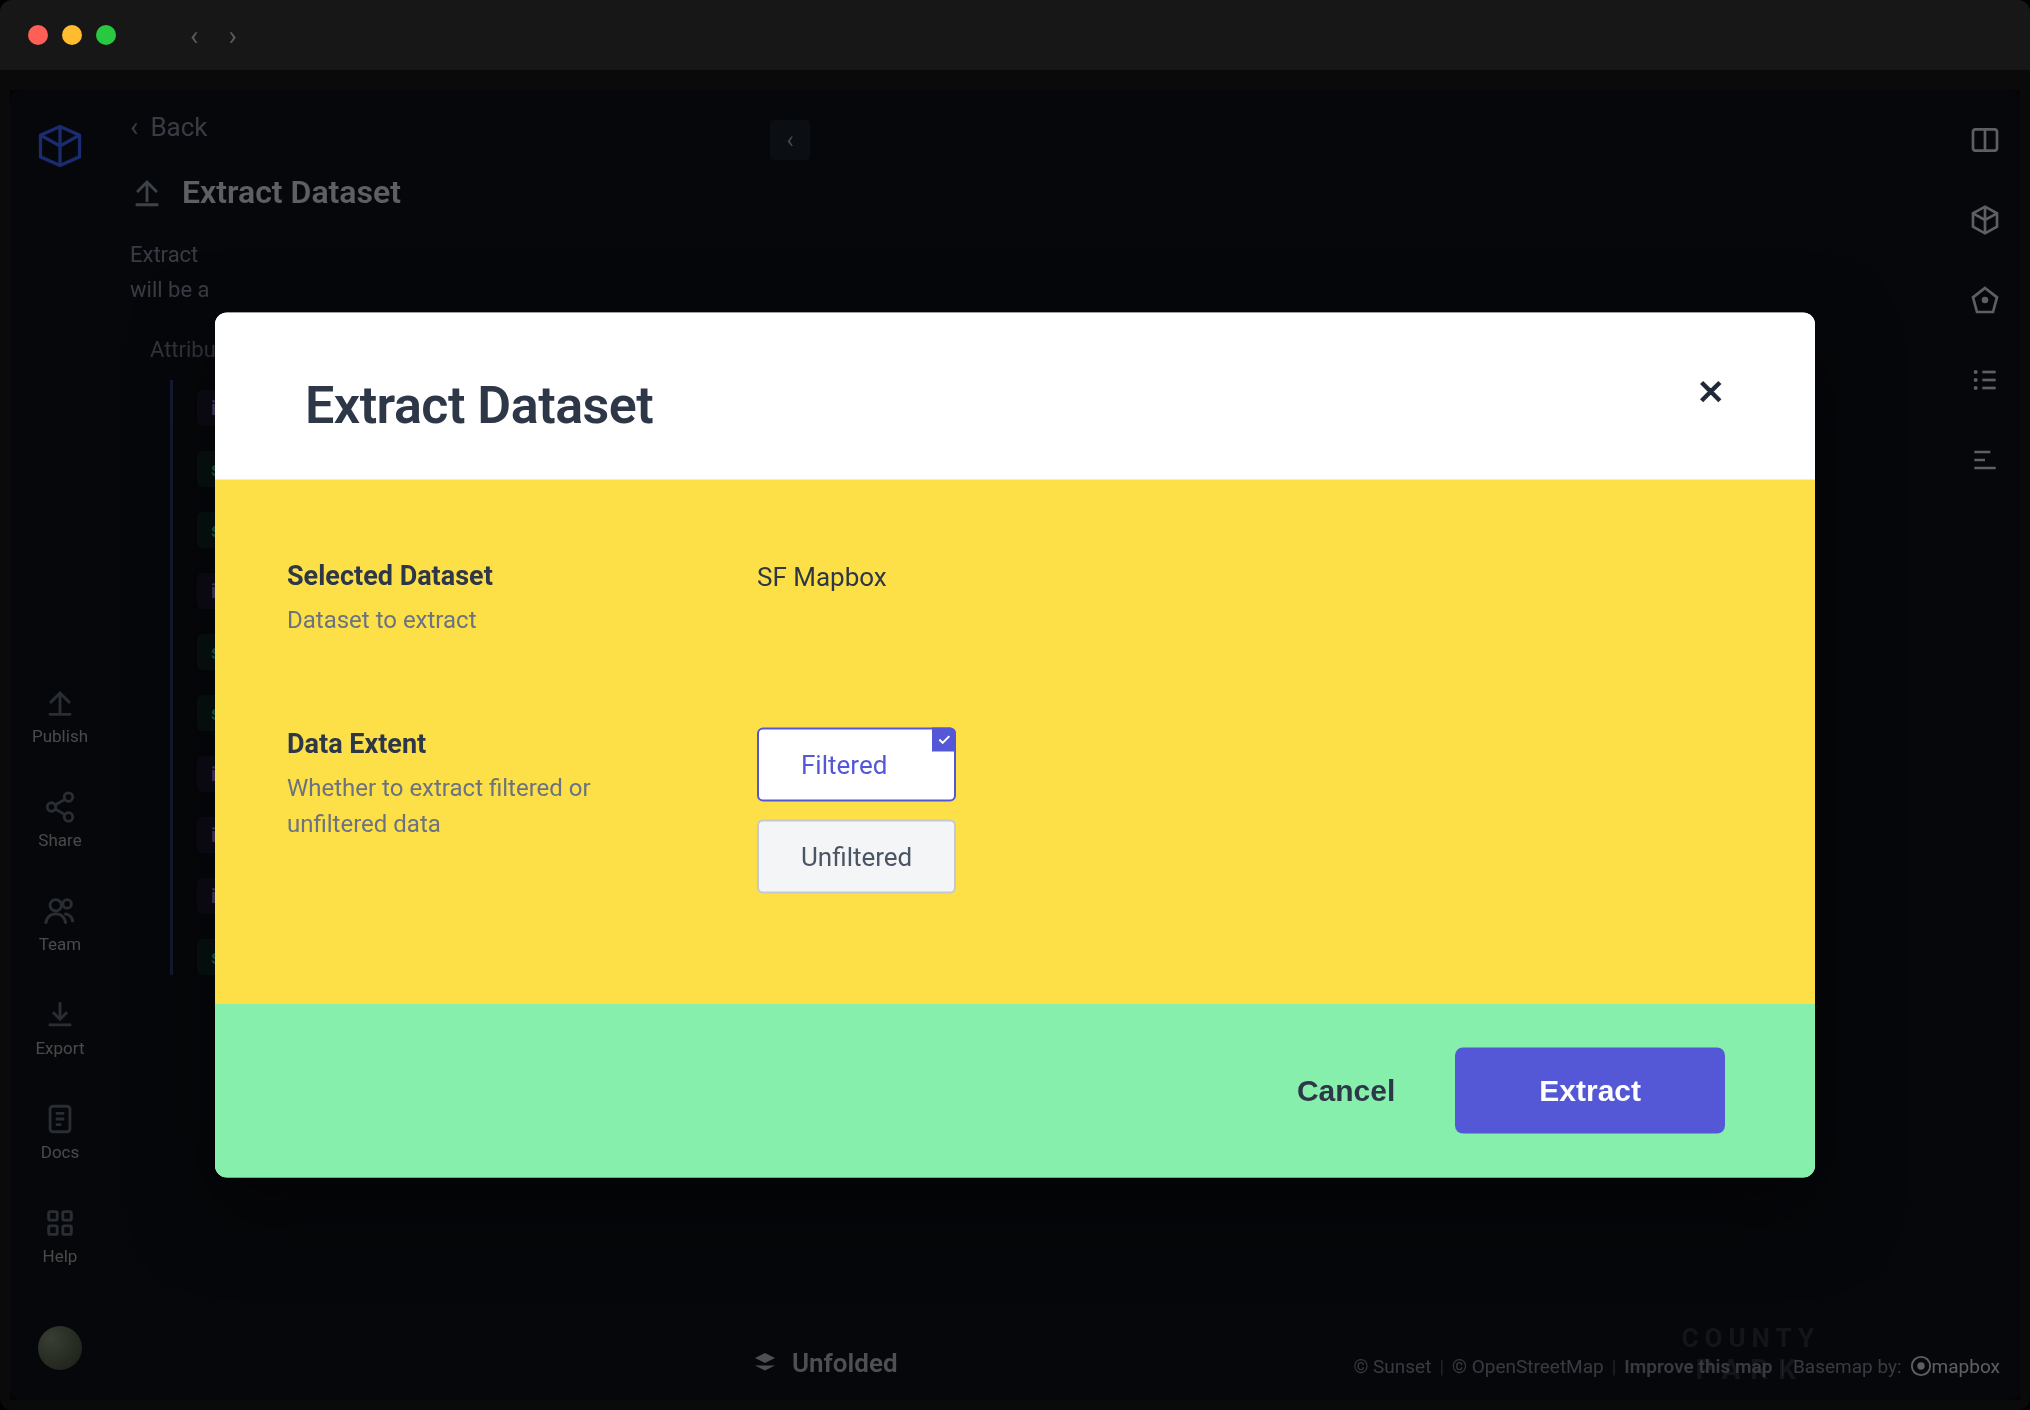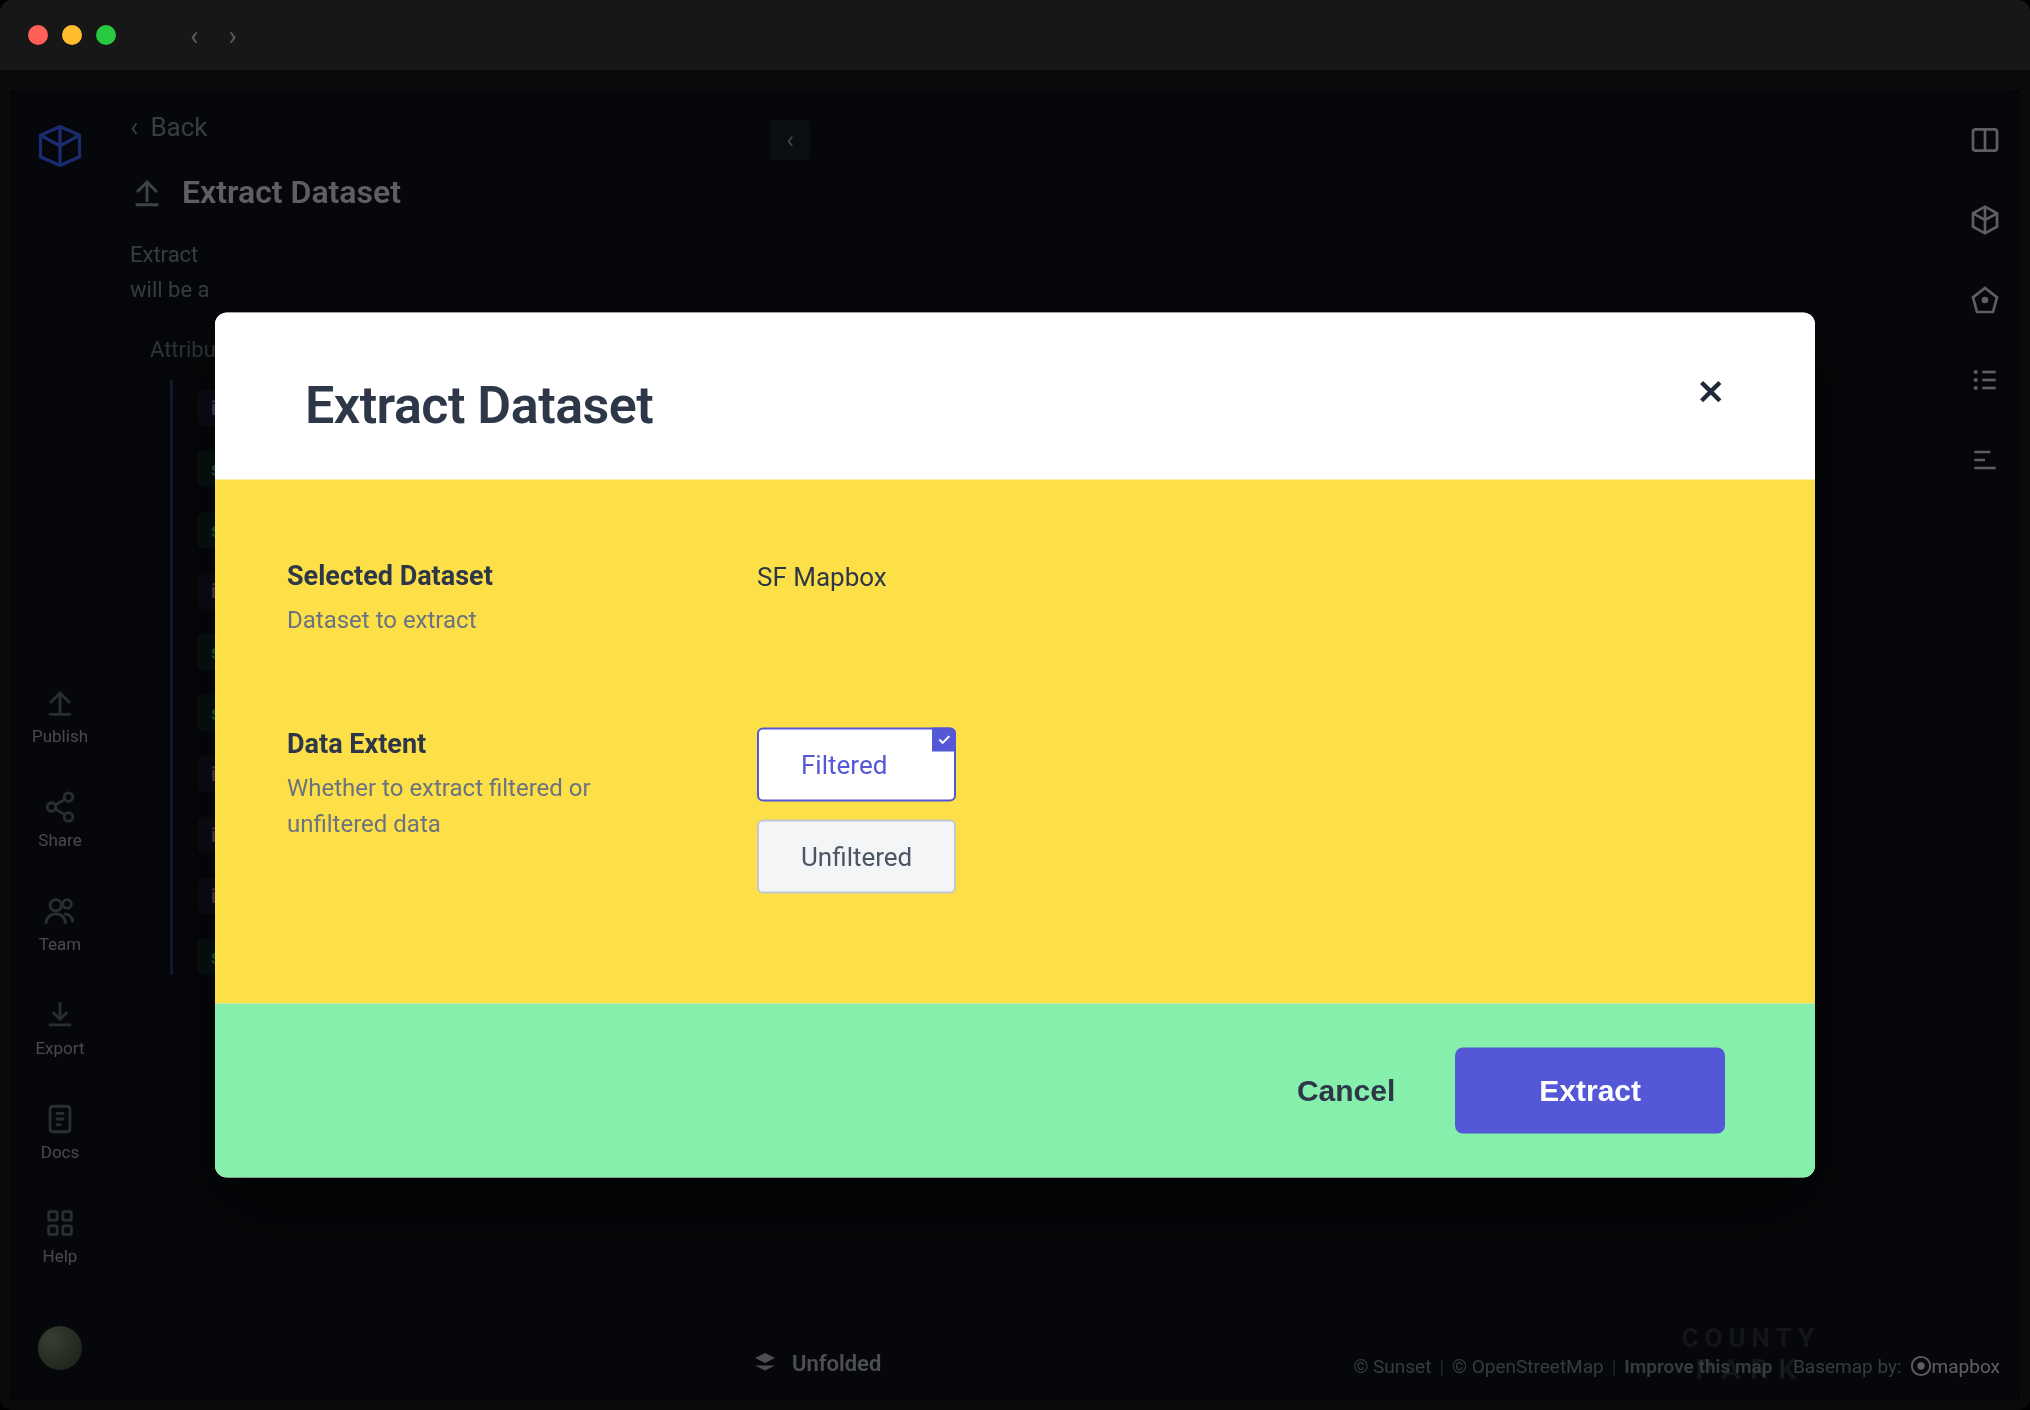--- a/index.html
+++ b/index.html
@@ -87,21 +87,21 @@
 
   .map-collapse {
     position:absolute; left:760px; top:30px;
     width:40px; height:40px; background:#1a1f2b; color:#9aa2b1;
     display:flex; align-items:center; justify-content:center;
     border-radius:4px; font-size:24px; cursor:pointer;
   }
 
   .footer-brand {
     position:absolute; left:740px; bottom:22px;
-    display:flex; align-items:center; gap:12px; color:#aab0bd; font-size:22px; font-weight:600;
+    display:flex; align-items:center; gap:12px; color:#aab0bd; font-size:26px; font-weight:600;
   }
   .footer-brand svg{ width:30px; height:30px; fill:#aab0bd;}
 
   .attribution {
     position:absolute; right:20px; bottom:22px;
     color:#7a8190; font-size:19px; display:flex; align-items:center; gap:8px;
   }
   .attribution .sep{ color:#4a5160;}
   .attribution .mapbox-badge{ display:flex; align-items:flex-start; gap:0; color:#cfd3db;}
   .attribution svg{ width:22px; height:22px;}

